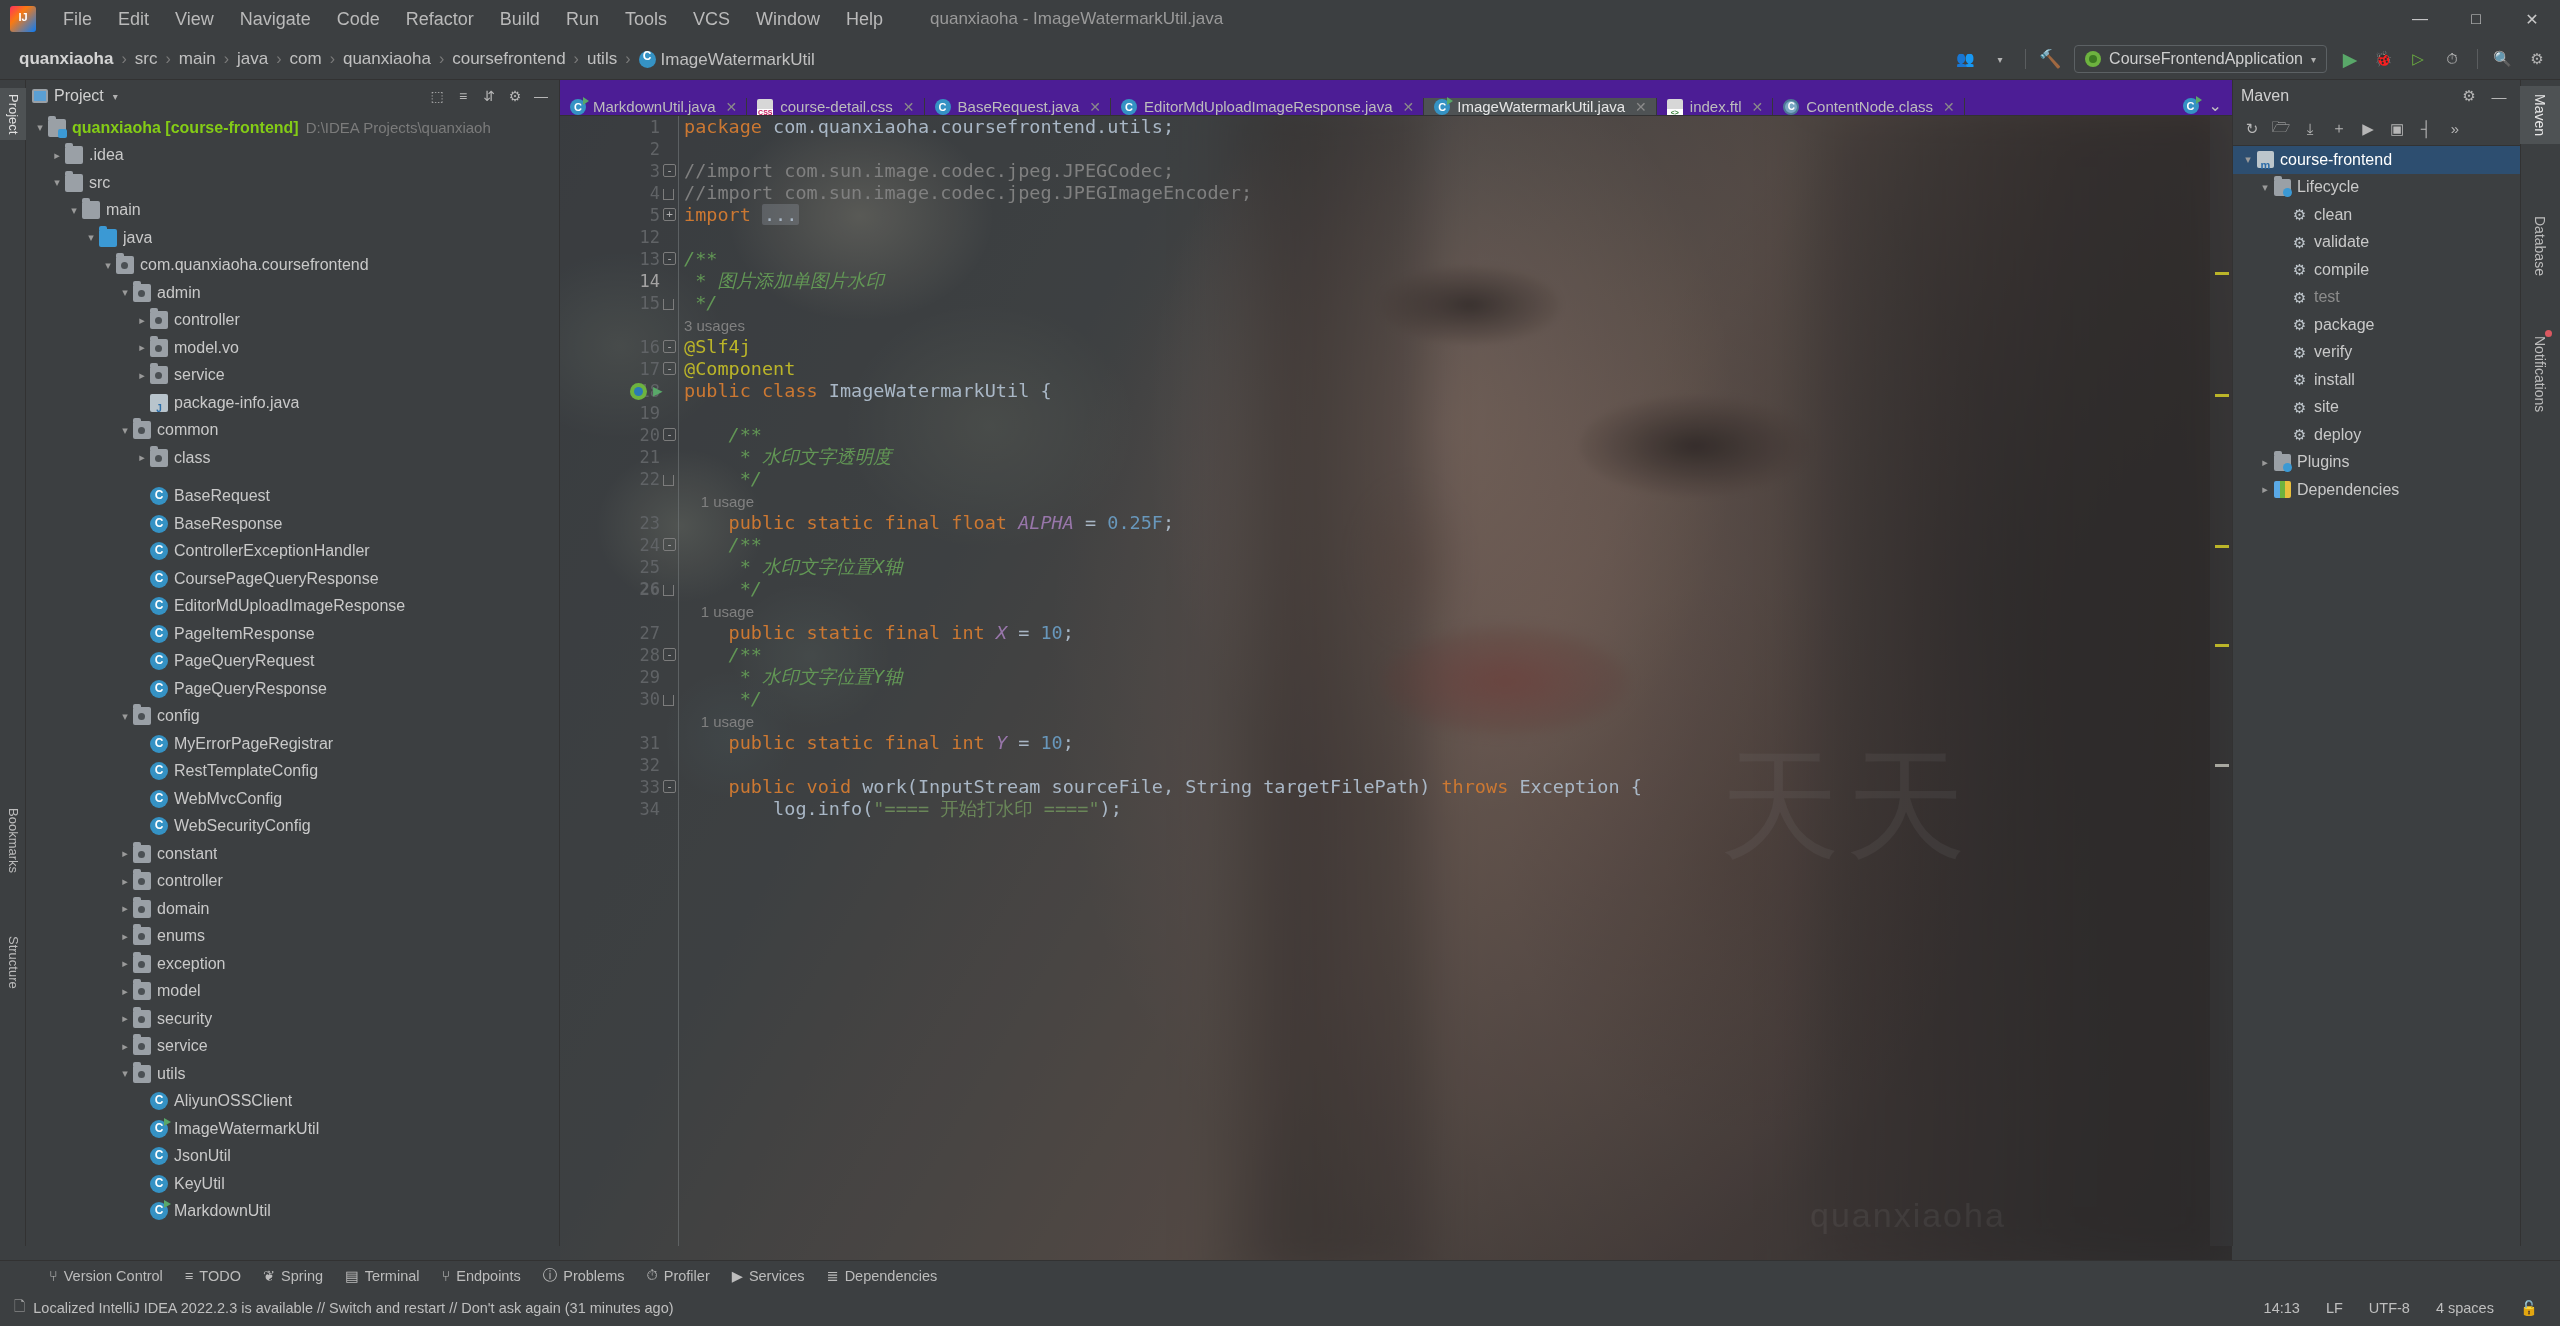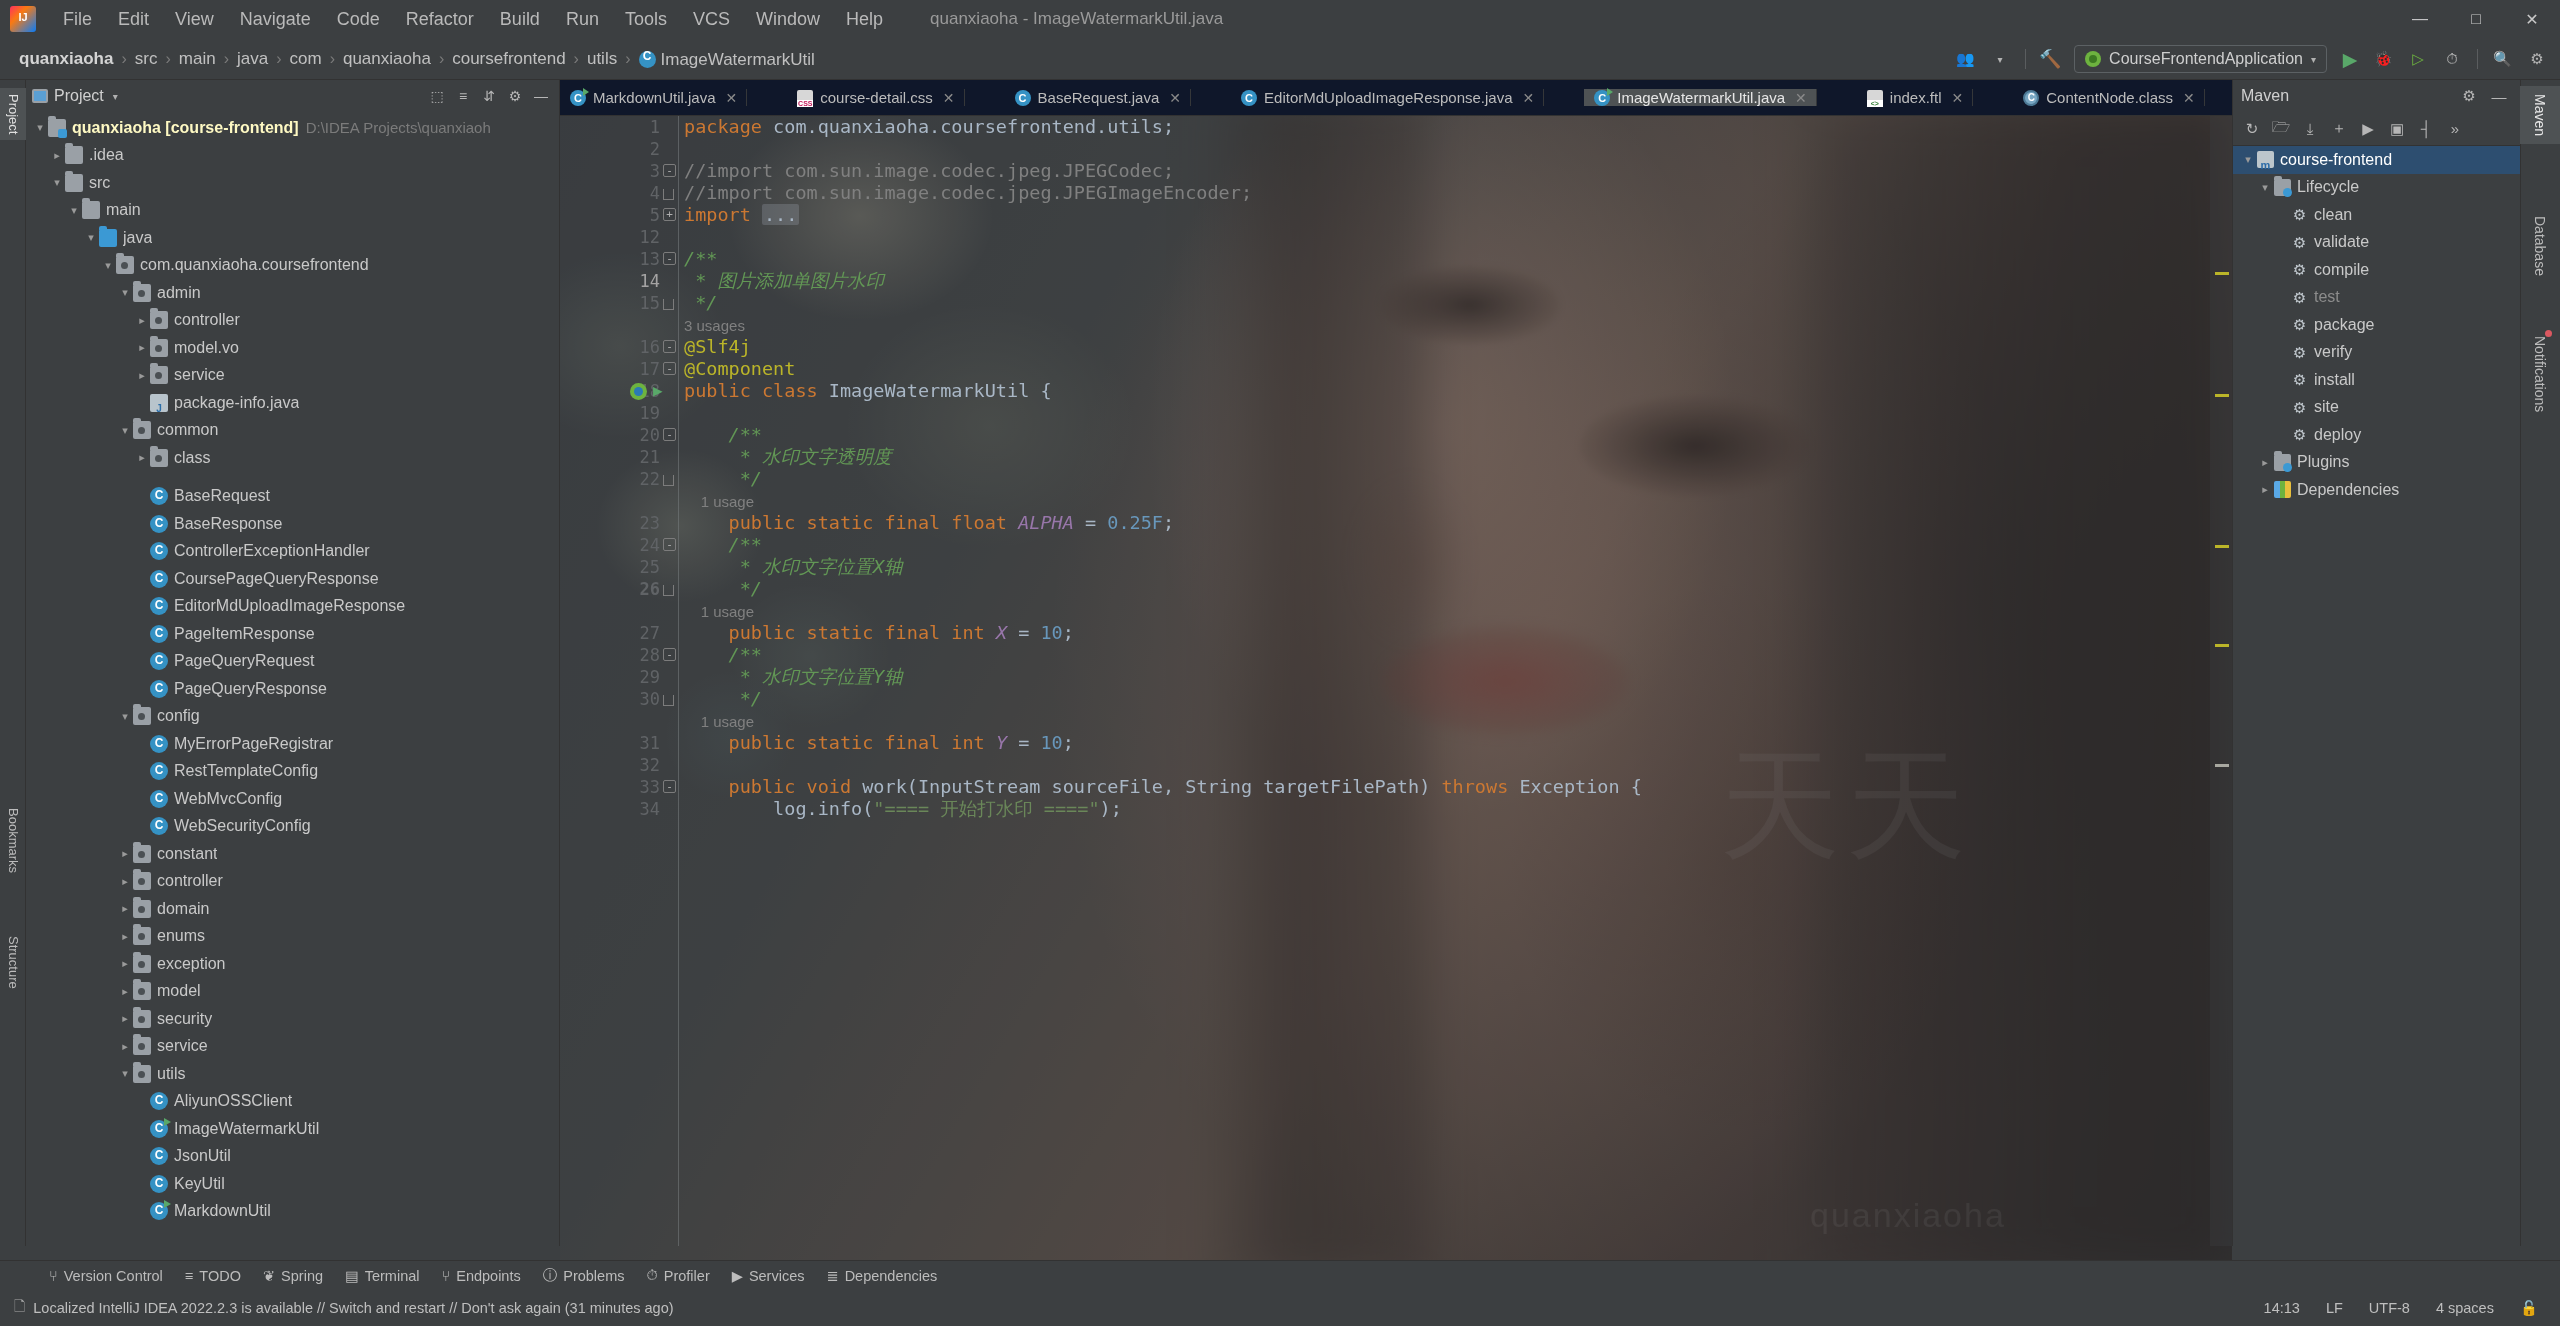--- a/index.html
+++ b/index.html
@@ -210,21 +210,21 @@
     display: flex; align-items: center; height: 27.5px;
     font-size: 16px; color: #c9c9c9; white-space: nowrap;
     padding-right: 4px;
   }
   .arrow {
     width: 16px; text-align: center; color: #9a9a9a; font-size: 11px; flex: none;
   }
   .arrow.none { color: transparent; }
   .tlabel { overflow: hidden; text-overflow: ellipsis; }
   .tpath { color: #7b7b7b; font-size: 15px; margin-left: 7px; }
-  .tbold { font-weight: bold; color: #fef9c3; }
+  .tbold { font-weight: bold; color: #84cc16; }
 
   
   .ic { width: 18px; height: 18px; margin-right: 6px; flex: none; position: relative; display:inline-block;}
   .ic-folder {
     background: #9aa0a6; border-radius: 2px;
   }
   .ic-folder::before {
     content:""; position:absolute; left:0; top:-3px; width:8px; height:4px;
     background:#9aa0a6; border-radius: 2px 2px 0 0;
   }
@@ -260,22 +260,22 @@
     background:#b8c4cc; border-radius:2px;
   }
   .ic-javafile::after {
     content:"J"; position:absolute; left:0; right:0; bottom:-2px;
     text-align:center; font-size:10px; font-weight:bold; color:#2b6ea8;
   }
 
   
   .tabs-row {
     position: absolute; left: 560px; top: 80px; width: 1672px; height: 36px;
-    background: #0f172a; display: flex; align-items: center;
-    z-index: 16; overflow: hidden; border-bottom: 1px solid #323232; gap: 40px;
+    background: #4c1d95; display: flex; align-items: flex-end;
+    z-index: 16; overflow: hidden; border-bottom: 1px solid #323232;
   }
   .tab {
     display: flex; align-items: center; gap: 7px;
     padding: 0 9px 0 10px; font-size: 15px; color: #bcbcbc;
     border-right: 1px solid #353739; white-space: nowrap;
   }
   .tab.active { background: #4e5254; color: #e6e6e6; }
   .tab .x { color: #8a8a8a; font-size: 14px; margin-left: 3px; }
   .tab-ico { width:16px; height:16px; flex:none; position:relative; }
   .tab-ico.java { border-radius:50%; background:#3592c4; }

